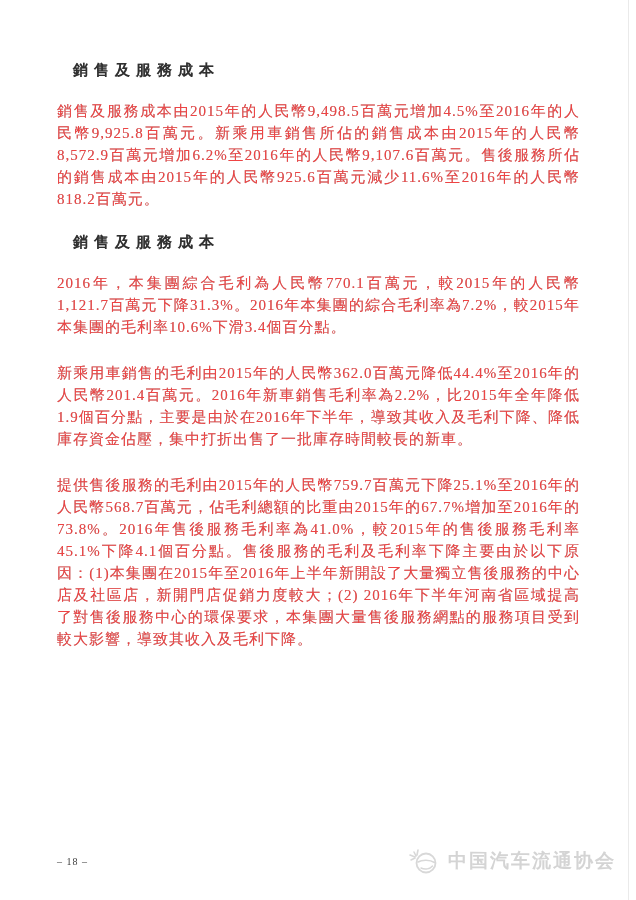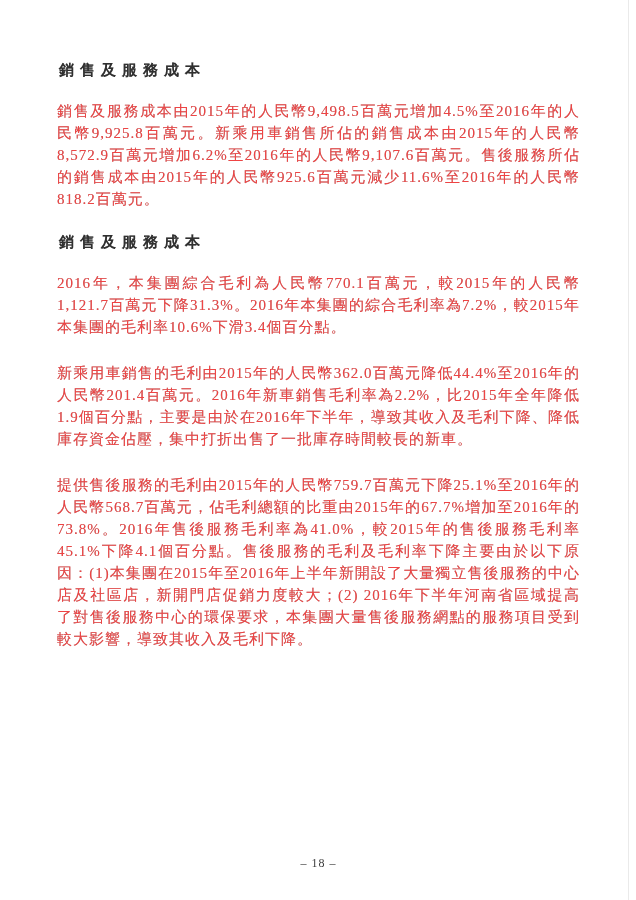--- a/index.html
+++ b/index.html
@@ -29,41 +29,40 @@
     position: absolute;
     left: 57px;
     top: 62px;
     width: 523px;
   }
   .sec-heading {
     font-size: 15px;
     line-height: 16px;
     font-weight: 700;
     letter-spacing: 6px;
-    margin: 0 0 22px 2px;
+    margin: 0 0 22px 16px;
     color: #303030;
     text-shadow: 0 0 0.5px rgba(48,48,48,0.5);
   }
   .body-para {
     font-size: 15px;
     line-height: 22px;
     letter-spacing: 1px;
     text-align: justify;
     text-justify: inter-character;
     margin: 0 0 24px 0;
     color: #ef4444;
     text-shadow: 0 0 0.6px rgba(60,60,60,0.45);
   }
   .page-footer {
     position: absolute;
     left: 57px;
     top: 856px;
     width: 523px;
-    text-align: center;
-    font-size: 12px;
+    font-size: 10px;
     letter-spacing: 1px;
     color: #3c3c3c;
   }
   .watermark {
     position: absolute;
     right: 20px;
     top: 846px;
     display: flex;
     align-items: center;
     gap: 7px;
@@ -98,16 +97,29 @@
       <p class="body-para">提供售後服務的毛利由2015年的人民幣759.7百萬元下降25.1%至2016年的人民幣568.7百萬元，佔毛利總額的比重由2015年的67.7%增加至2016年的73.8%。2016年售後服務毛利率為41.0%，較2015年的售後服務毛利率45.1%下降4.1個百分點。售後服務的毛利及毛利率下降主要由於以下原因：(1)本集團在2015年至2016年上半年新開設了大量獨立售後服務的中心店及社區店，新開門店促銷力度較大；(2) 2016年下半年河南省區域提高了對售後服務中心的環保要求，本集團大量售後服務網點的服務項目受到較大影響，導致其收入及毛利下降。</p>
     </section>
 
     <section>
     </section>
 
   </main>
 
   <div class="page-footer">– 18 –</div>
 
+  <div class="watermark">
+    <span>
+      <svg width="34" height="30" viewBox="0 0 34 30" fill="none">
+
+        <path d="M7 6 L9 10 M11 4 L10 9 M3 9 L8 11 M4 14 L8 12" stroke="#d8d8d8" stroke-width="1.6" stroke-linecap="round"></path>
+
+        <circle cx="19" cy="17" r="9.5" stroke="#d8d8d8" stroke-width="1.8"></circle>
+        <path d="M11 16 C15 13.5, 23 13.5, 27.5 16.5" stroke="#d8d8d8" stroke-width="1.6" fill="none" stroke-linecap="round"></path>
+        <path d="M14 22 C18 24, 23 23, 25.5 20" stroke="#d8d8d8" stroke-width="1.4" fill="none" stroke-linecap="round"></path>
+      </svg>
+    </span>
+    <span>中国汽车流通协会</span>
+  </div>
 
   <div class="scan-edge"></div>
 
 </div>
 
 </body></html>

